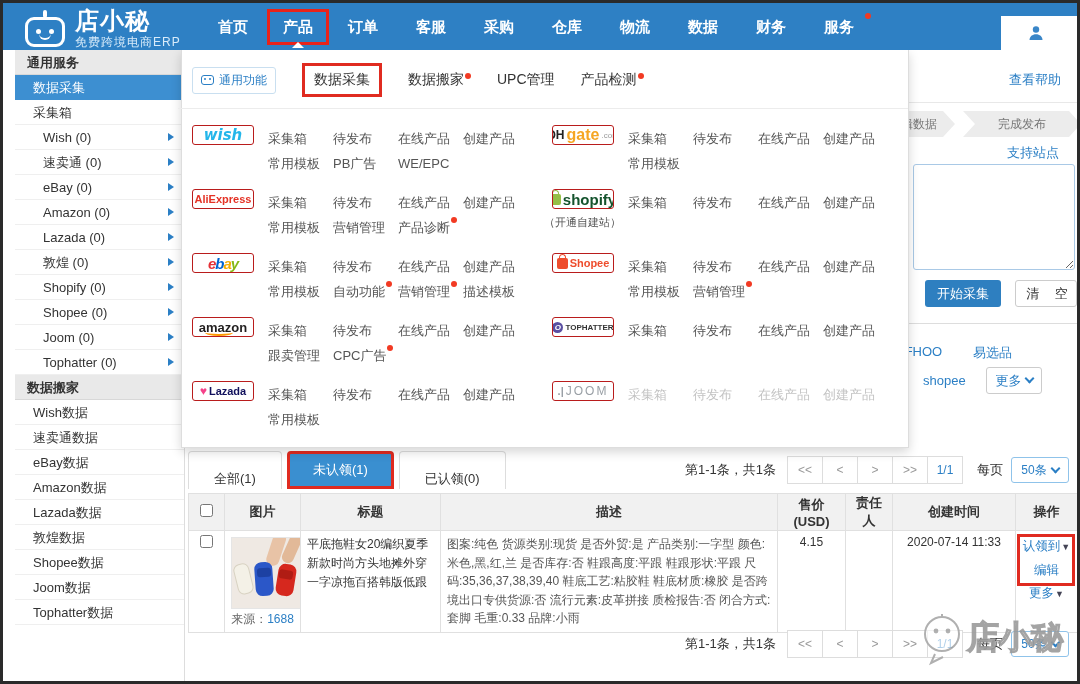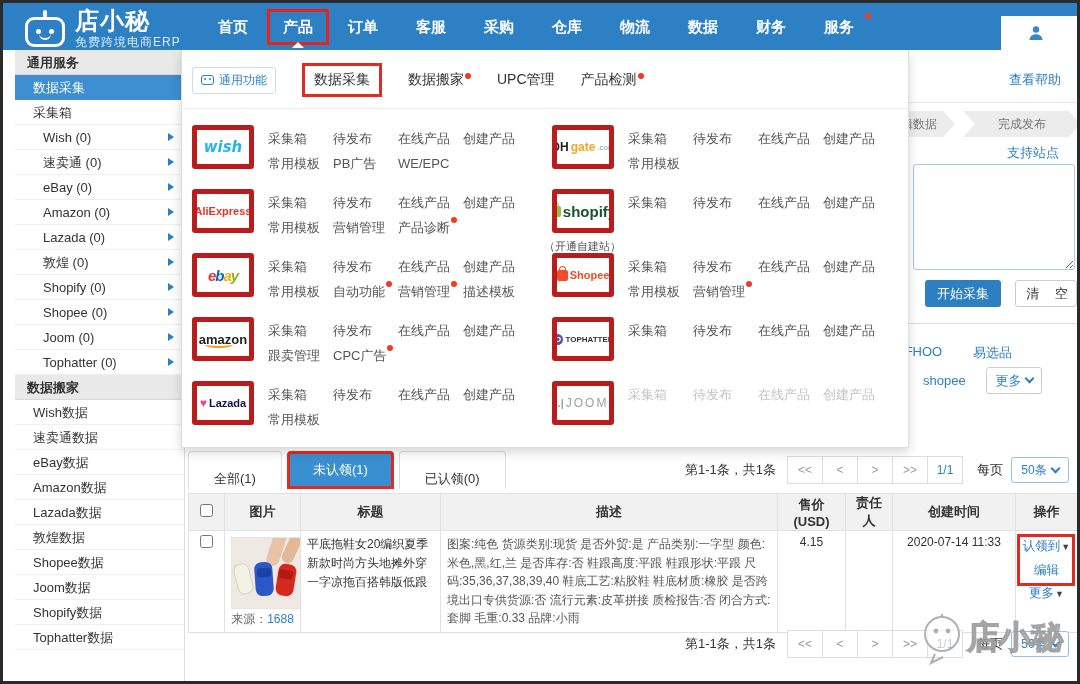--- a/index.html
+++ b/index.html
@@ -96,29 +96,29 @@
   .mm-general{display:flex;align-items:center;gap:5px;border:1px solid #c9dff0;border-radius:3px;color:#2b7fc5;font-size:12px;padding:4px 8px;cursor:pointer}
   .mini-robot{width:13px;height:10px;border:1.5px solid #2b7fc5;border-radius:3px;position:relative}
   .mini-robot::before{content:"";position:absolute;left:2px;top:2px;width:2px;height:2px;border-radius:50%;background:#2b7fc5}
   .mini-robot::after{content:"";position:absolute;right:2px;top:2px;width:2px;height:2px;border-radius:50%;background:#2b7fc5}
   .mm-tab{font-size:14px;color:#333;cursor:pointer;position:relative}
   .mm-tab.boxed{border:3px solid #e02b20;padding:5px 9px}
   .mm-divider{height:1px;background:#ececec;margin:12px 0 0 -14px}
   .mm-grid{display:grid;grid-template-columns:360px 360px;margin-top:8px}
   .prow{display:flex;height:64px;padding-top:8px}
   .plogo-wrap{width:64px;flex-shrink:0}
-  .plogo{width:62px;height:44px;border:5px solid #b91c1c;border-radius:3px;display:flex;align-items:center;justify-content:center;gap:2px;overflow:hidden;background:#fff}
+  .plogo{width:62px;height:20px;border:1px solid #b91c1c;border-radius:3px;display:flex;align-items:center;justify-content:center;gap:2px;overflow:hidden;background:#fff}
   .plogo-sub{font-size:11px;color:#555;white-space:nowrap;margin-top:6px;margin-left:-8px}
   .plinks{margin-left:12px}
   .plinkrow{height:25px;line-height:25px;white-space:nowrap}
   .plink{display:inline-block;width:65px;font-size:13px;color:#555;cursor:pointer}
   .muted .plink{color:#c3c3c3}
   
   .lg-wish{color:#24b6ea;font-weight:bold;font-size:15px;font-style:italic;font-family:"DejaVu Sans",sans-serif}
-  .lg-dh1{font-weight:bold;color:#222;font-size:12px}.lg-dh2{color:#f5a623;font-size:12px;font-weight:bold}.lg-dh3{color:#999;font-size:8px}
+  .lg-dh1{font-weight:bold;color:#222;font-size:12px}.lg-dh2{color:#f5a623;font-size:16px;font-weight:bold}.lg-dh3{color:#999;font-size:8px}
   .lg-ali{color:#e43225;font-size:11px;font-weight:bold}
   .bag{width:11px;height:11px;border-radius:2px;position:relative;flex-shrink:0}
   .bag::before{content:"";position:absolute;top:-4px;left:2px;width:5px;height:5px;border:1.5px solid;border-bottom:none;border-radius:4px 4px 0 0}
   .bag.green{background:#95bf47}.bag.green::before{border-color:#95bf47}
   .bag.orange{background:#ee4d2d}.bag.orange::before{border-color:#ee4d2d}
   .lg-shopify{font-weight:bold;color:#14532d;font-size:15px}
   .lg-ebay{font-weight:bold;font-size:15px;letter-spacing:-1px;font-style:italic}
   .eb-e{color:#e53238}.eb-b{color:#0064d2}.eb-a{color:#f5af02}.eb-y{color:#86b817}
   .lg-shopee{color:#ee4d2d;font-size:11px;font-weight:bold}
   .lg-amz{font-weight:bold;color:#221f1f;font-size:13px;position:relative}
@@ -183,21 +183,20 @@
     <div class="sb-item lv2"><span>Tophatter (0)</span><i class="sb-arrow"></i></div>
     <div class="sb-header">数据搬家</div>
     <div class="sb-item">Wish数据</div>
     <div class="sb-item">速卖通数据</div>
     <div class="sb-item">eBay数据</div>
     <div class="sb-item">Amazon数据</div>
     <div class="sb-item">Lazada数据</div>
     <div class="sb-item">敦煌数据</div>
     <div class="sb-item">Shopee数据</div>
     <div class="sb-item">Joom数据</div>
-    <div class="sb-item">Shopify数据</div>
     <div class="sb-item">Tophatter数据</div>
   </div>
 
   <div class="main">
     <a class="link help-link">查看帮助</a>
     <div class="head-divider"></div>
 
     <div class="step step1">
         <span>编辑数据</span>
       </div>

